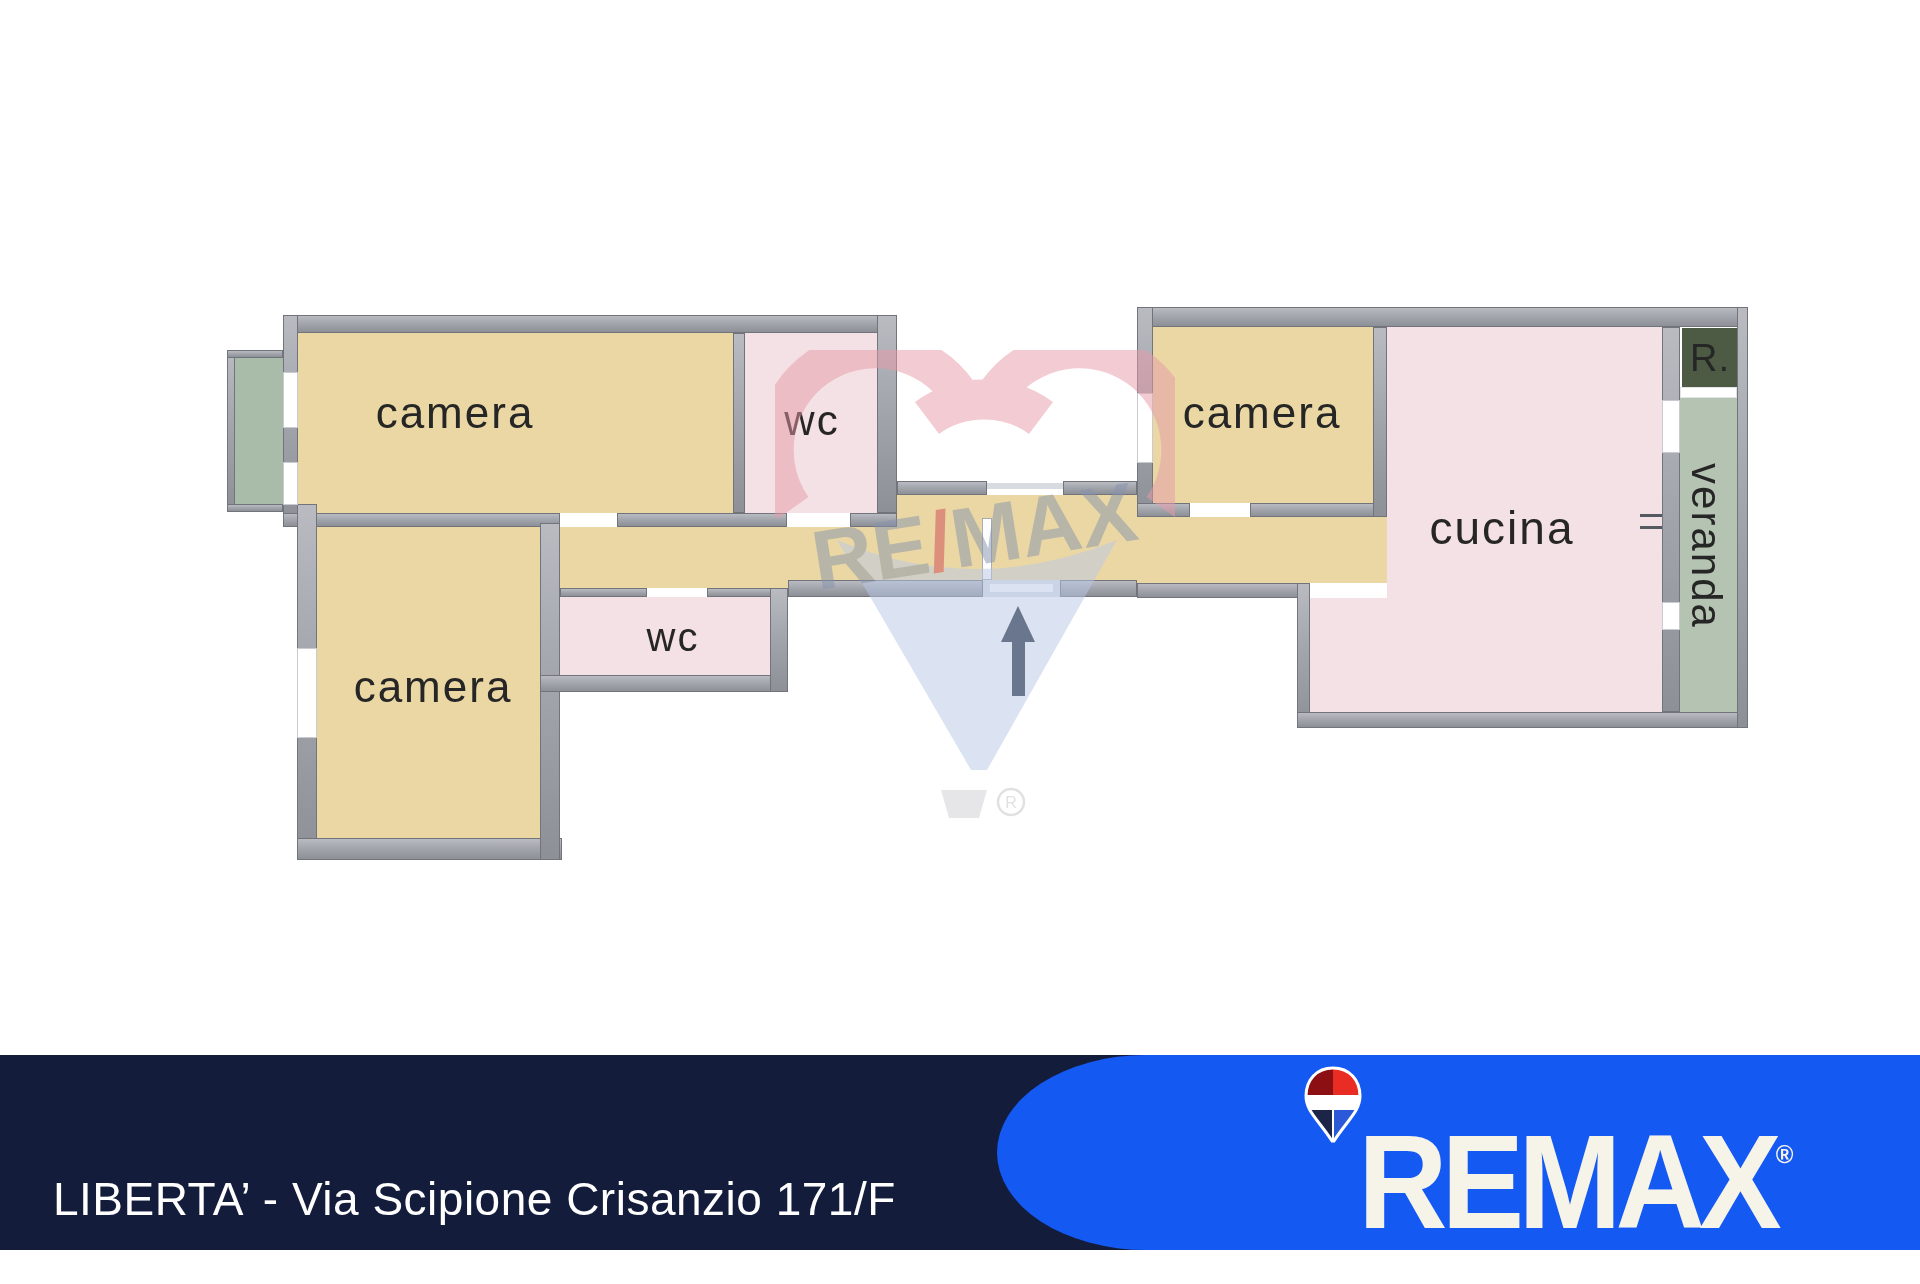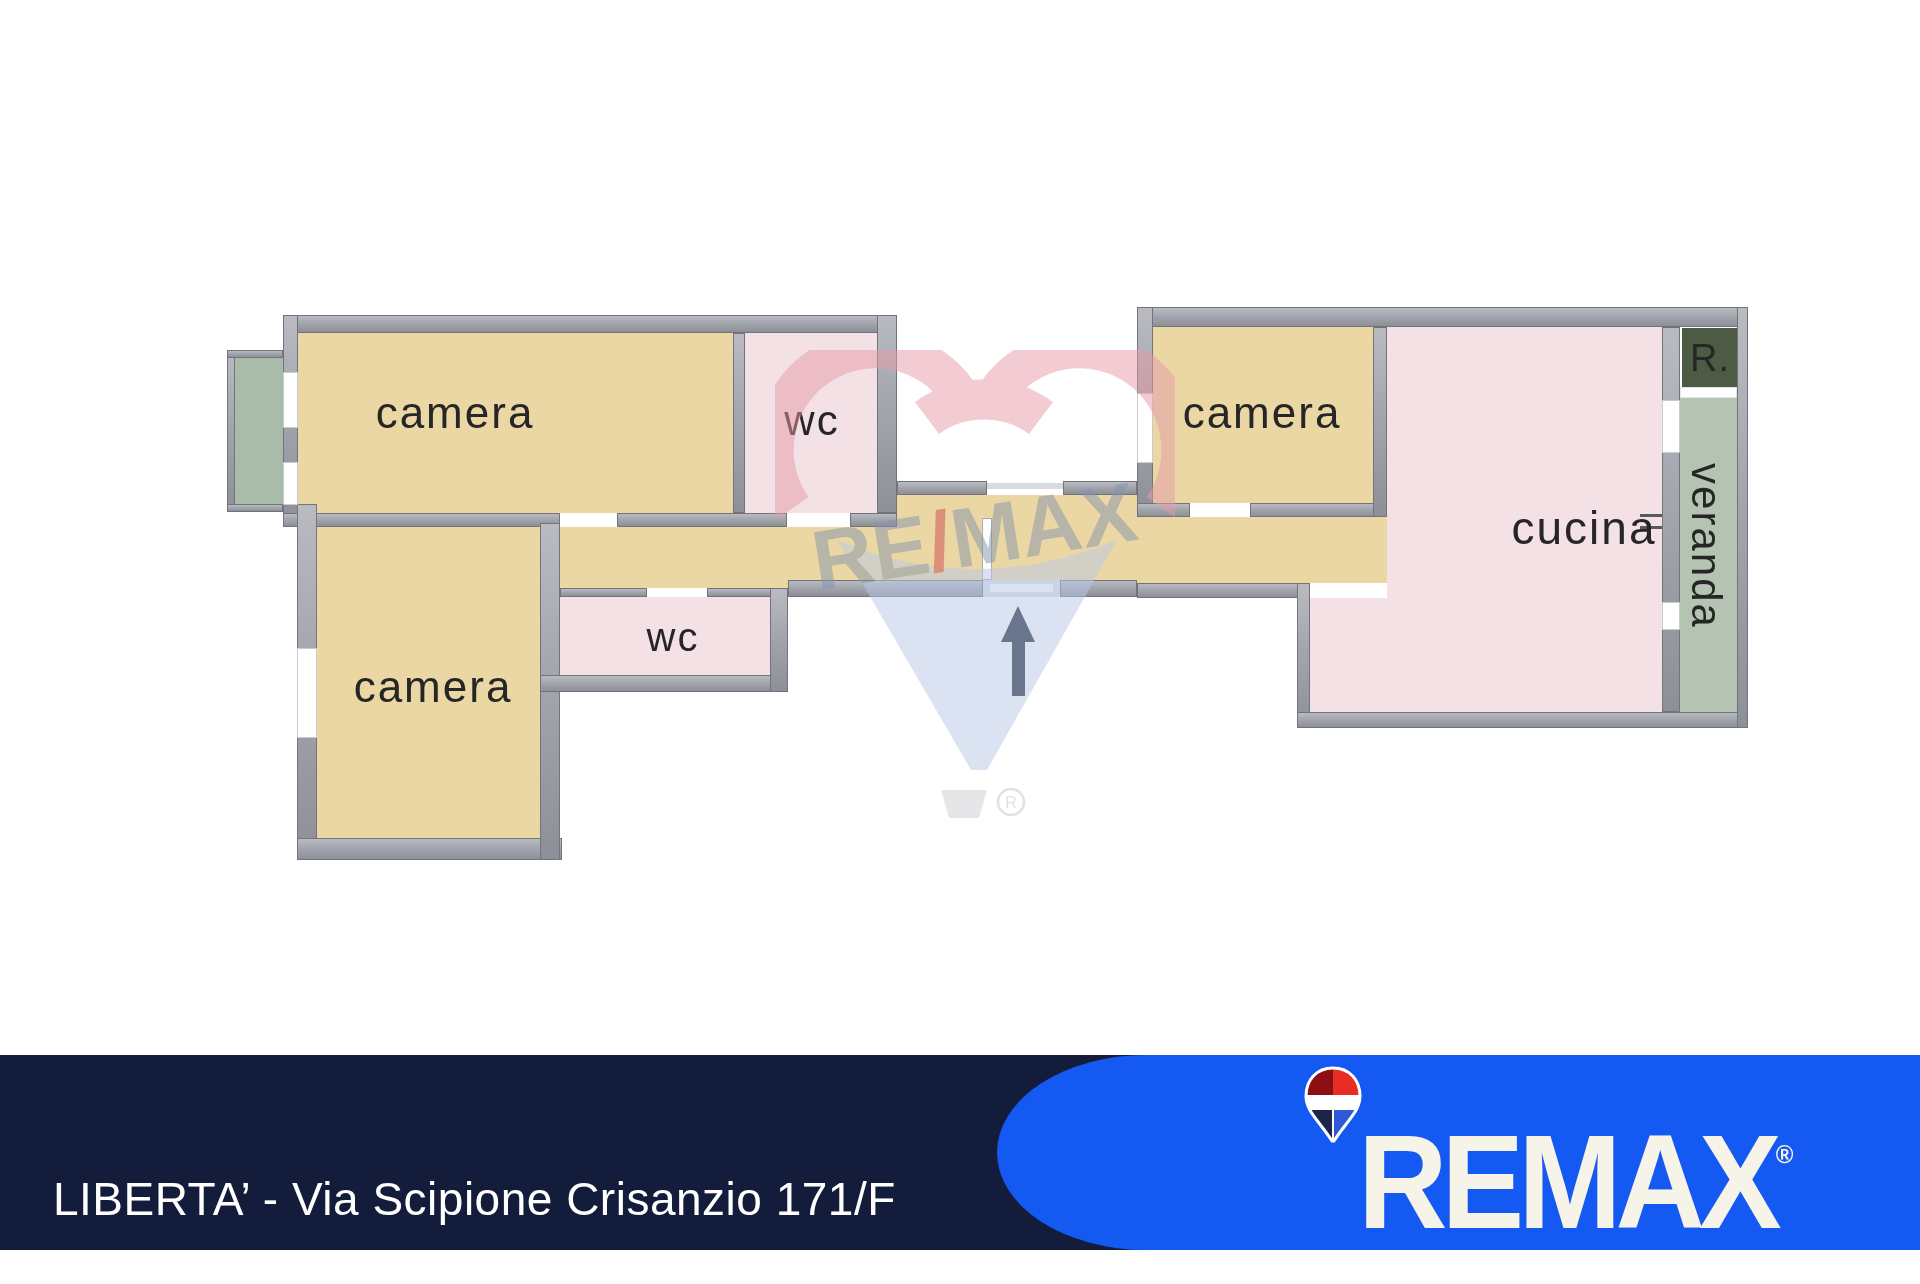--- a/index.html
+++ b/index.html
@@ -105,21 +105,21 @@
     <div class="leaf" style="left:982px;top:518px;width:10px;height:62px;"></div>
     <div class="win" style="left:990px;top:584px;width:63px;height:8px;border:none;"></div>
     <div class="tick" style="left:1640px;top:514px;width:22px;height:3px;"></div>
     <div class="tick" style="left:1640px;top:526px;width:22px;height:3px;"></div>
 
     <div class="lbl" style="left:455px;top:413px;font-size:44px;">camera</div>
     <div class="lbl" style="left:812px;top:421px;font-size:42px;">wc</div>
     <div class="lbl" style="left:433px;top:687px;font-size:44px;">camera</div>
     <div class="lbl" style="left:673px;top:637px;font-size:40px;">wc</div>
     <div class="lbl" style="left:1262px;top:413px;font-size:44px;">camera</div>
-    <div class="lbl" style="left:1584px;top:528px;font-size:46px;">cucina</div>
+    <div class="lbl" style="left:1502px;top:528px;font-size:46px;">cucina</div>
     <div class="lbl rot" style="left:1706px;top:546px;font-size:42px;">veranda</div>
     <div class="lbl" style="left:1710px;top:358px;font-size:38px;letter-spacing:1px;">R.</div>
 
     <div>
       <div class="arrowhead" style="left:1001px;top:606px;"></div>
       <div class="arrowshaft" style="left:1012px;top:640px;width:13px;height:56px;"></div>
     </div>
 
     <svg class="wm" width="400" height="478" viewBox="0 0 400 478">
       <path d="M 62,190 Q 200,248 342,190 L 212,420 L 196,420 Z" fill="var(--watermark_blue)"></path>

